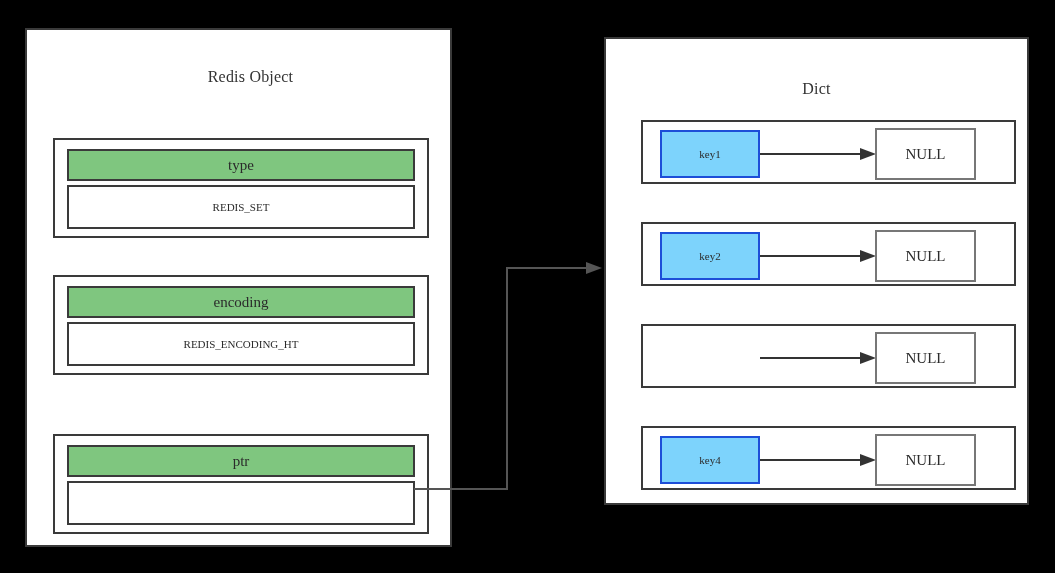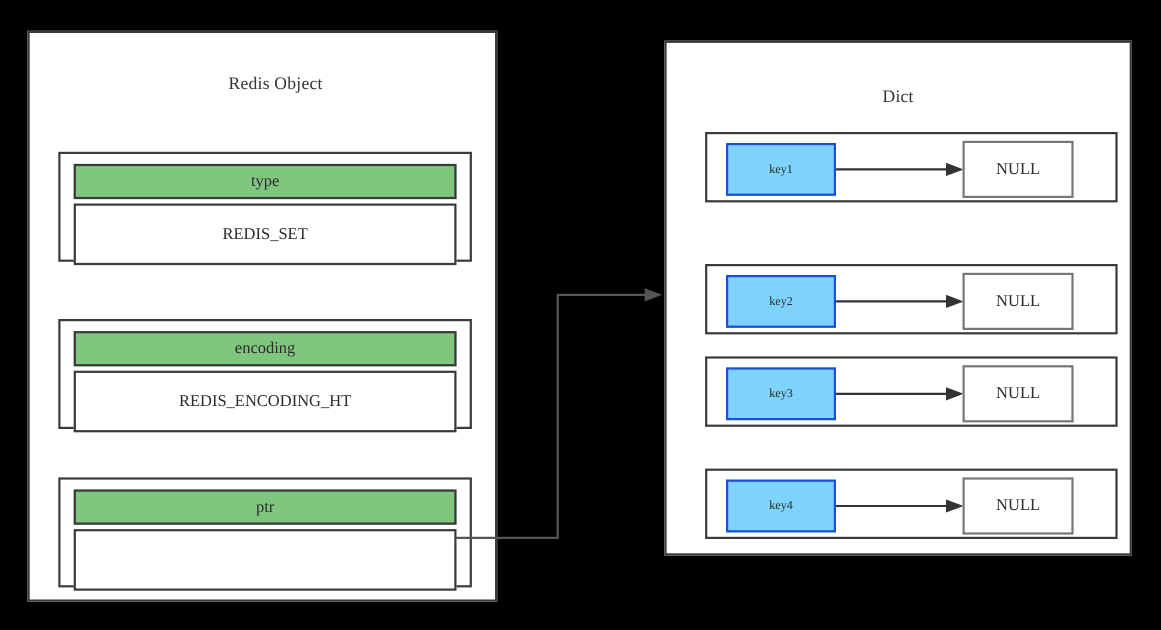--- a/index.html
+++ b/index.html
@@ -52,21 +52,21 @@
   .field-group {
     position: absolute;
     left: 26px;
     width: 376px;
     height: 100px;
     border: 2px solid #3a3a3a;
     box-sizing: border-box;
     background: #ffffff;
   }
   #field-group-type      { top: 108px; }
-  #field-group-encoding  { top: 260px; padding-left: 28px; }
+  #field-group-encoding  { top: 245px; padding-left: 28px; }
   #field-group-ptr       { top: 404px; padding-left: 18px; }
 
   .field-header {
     position: absolute;
     left: 12px;
     top: 9px;
     width: 348px;
     height: 32px;
     background: #7FC67F;
     border: 2px solid #3a3a3a;
@@ -75,43 +75,43 @@
     align-items: center;
     justify-content: center;
     font-size: 15px;
     color: #2b2b2b;
   }
   .field-value {
     position: absolute;
     left: 12px;
     top: 45px;
     width: 348px;
-    height: 56px;
-    background: #ffffff;
-    border: 2px solid #3a3a3a;
-    box-sizing: border-box;
-    display: flex;
-    align-items: center;
-    justify-content: center;
-    font-size: 15px;
+    height: 44px;
+    background: #ffffff;
+    border: 2px solid #3a3a3a;
+    box-sizing: border-box;
+    display: flex;
+    align-items: center;
+    justify-content: center;
+    font-size: 11px;
     color: #2b2b2b;
   }
 
   
   .dict-row {
     position: absolute;
     left: 35px;
     width: 375px;
     height: 64px;
     border: 2px solid #3a3a3a;
     box-sizing: border-box;
     background: #ffffff;
   }
   #dict-row-0 { top: 81px; }
-  #dict-row-1 { top: 183px; margin-top: 18px; }
+  #dict-row-1 { top: 183px; }
   #dict-row-2 { top: 285px; }
   #dict-row-3 { top: 387px; }
 
   .key-box {
     position: absolute;
     left: 17px;
     top: 8px;
     width: 100px;
     height: 48px;
     background: #7dd3fc;
@@ -200,21 +200,20 @@
     <div class="dict-row" id="dict-row-1">
       <div class="key-box">key2</div>
       <svg class="row-arrow" viewBox="0 0 117 16">
         <line x1="0" y1="8" x2="104" y2="8" stroke="#333333" stroke-width="2"></line>
         <polygon points="116,8 100,2 100,14" fill="#333333"></polygon>
       </svg>
       <div class="null-box">NULL</div>
     </div>
 
     <div class="dict-row" id="dict-row-2">
-      <div class="key-box">key3</div>
       <svg class="row-arrow" viewBox="0 0 117 16">
         <line x1="0" y1="8" x2="104" y2="8" stroke="#333333" stroke-width="2"></line>
         <polygon points="116,8 100,2 100,14" fill="#333333"></polygon>
       </svg>
       <div class="null-box">NULL</div>
     </div>
 
     <div class="dict-row" id="dict-row-3">
       <div class="key-box">key4</div>
       <svg class="row-arrow" viewBox="0 0 117 16">

